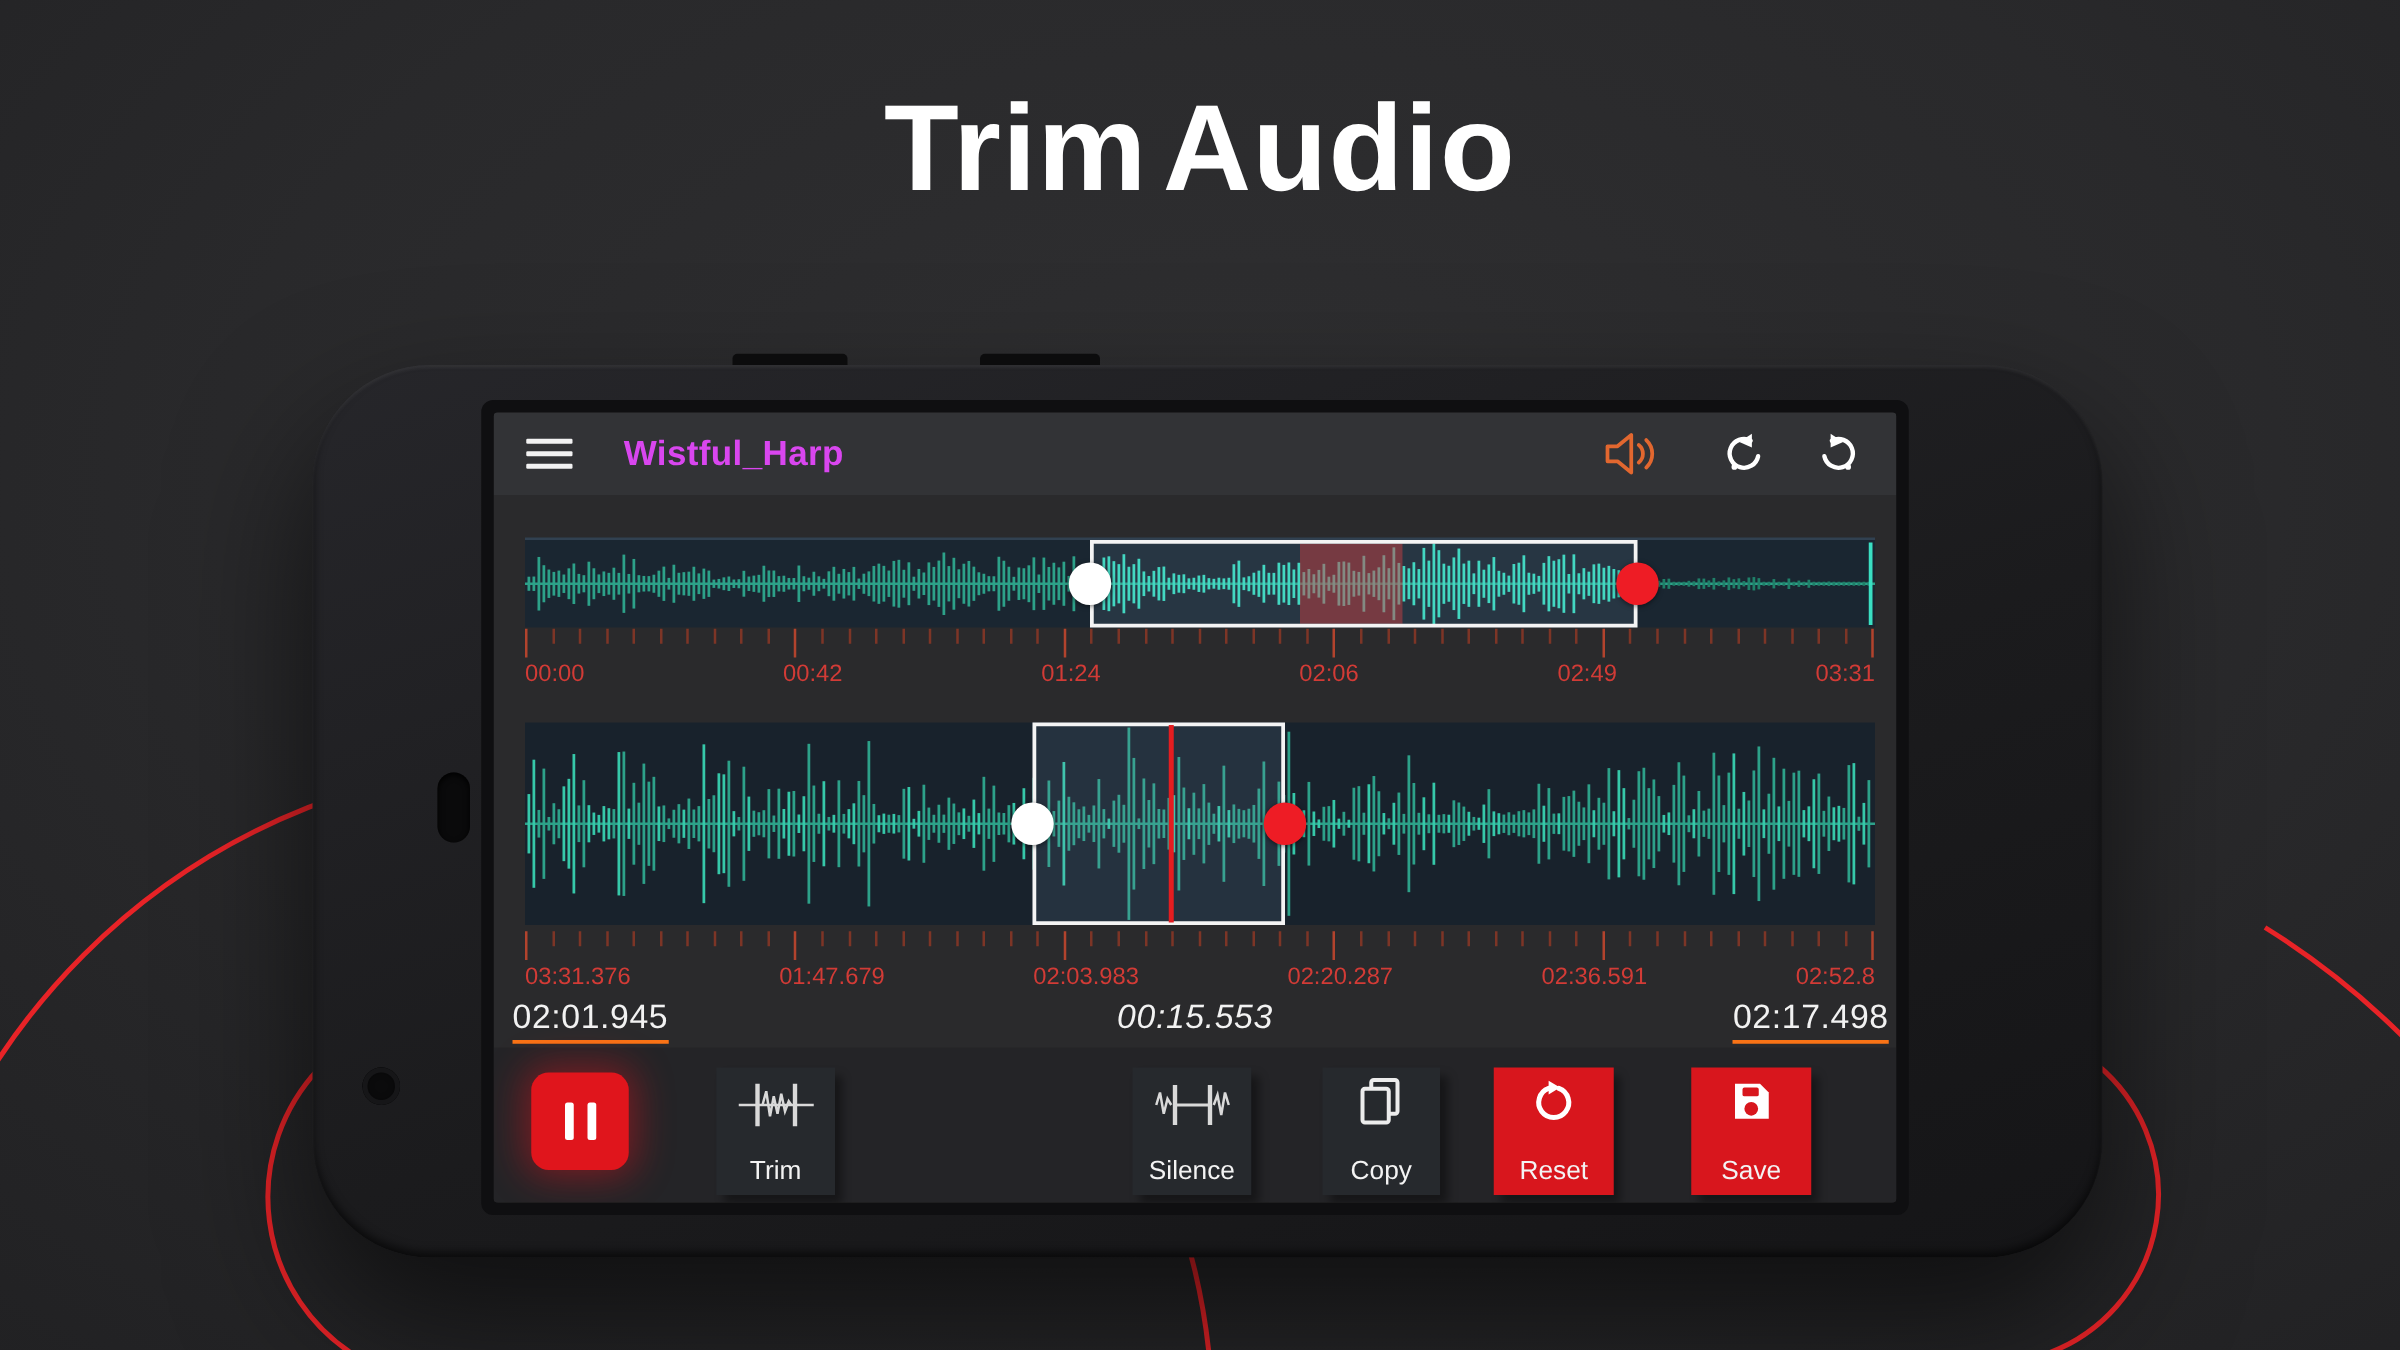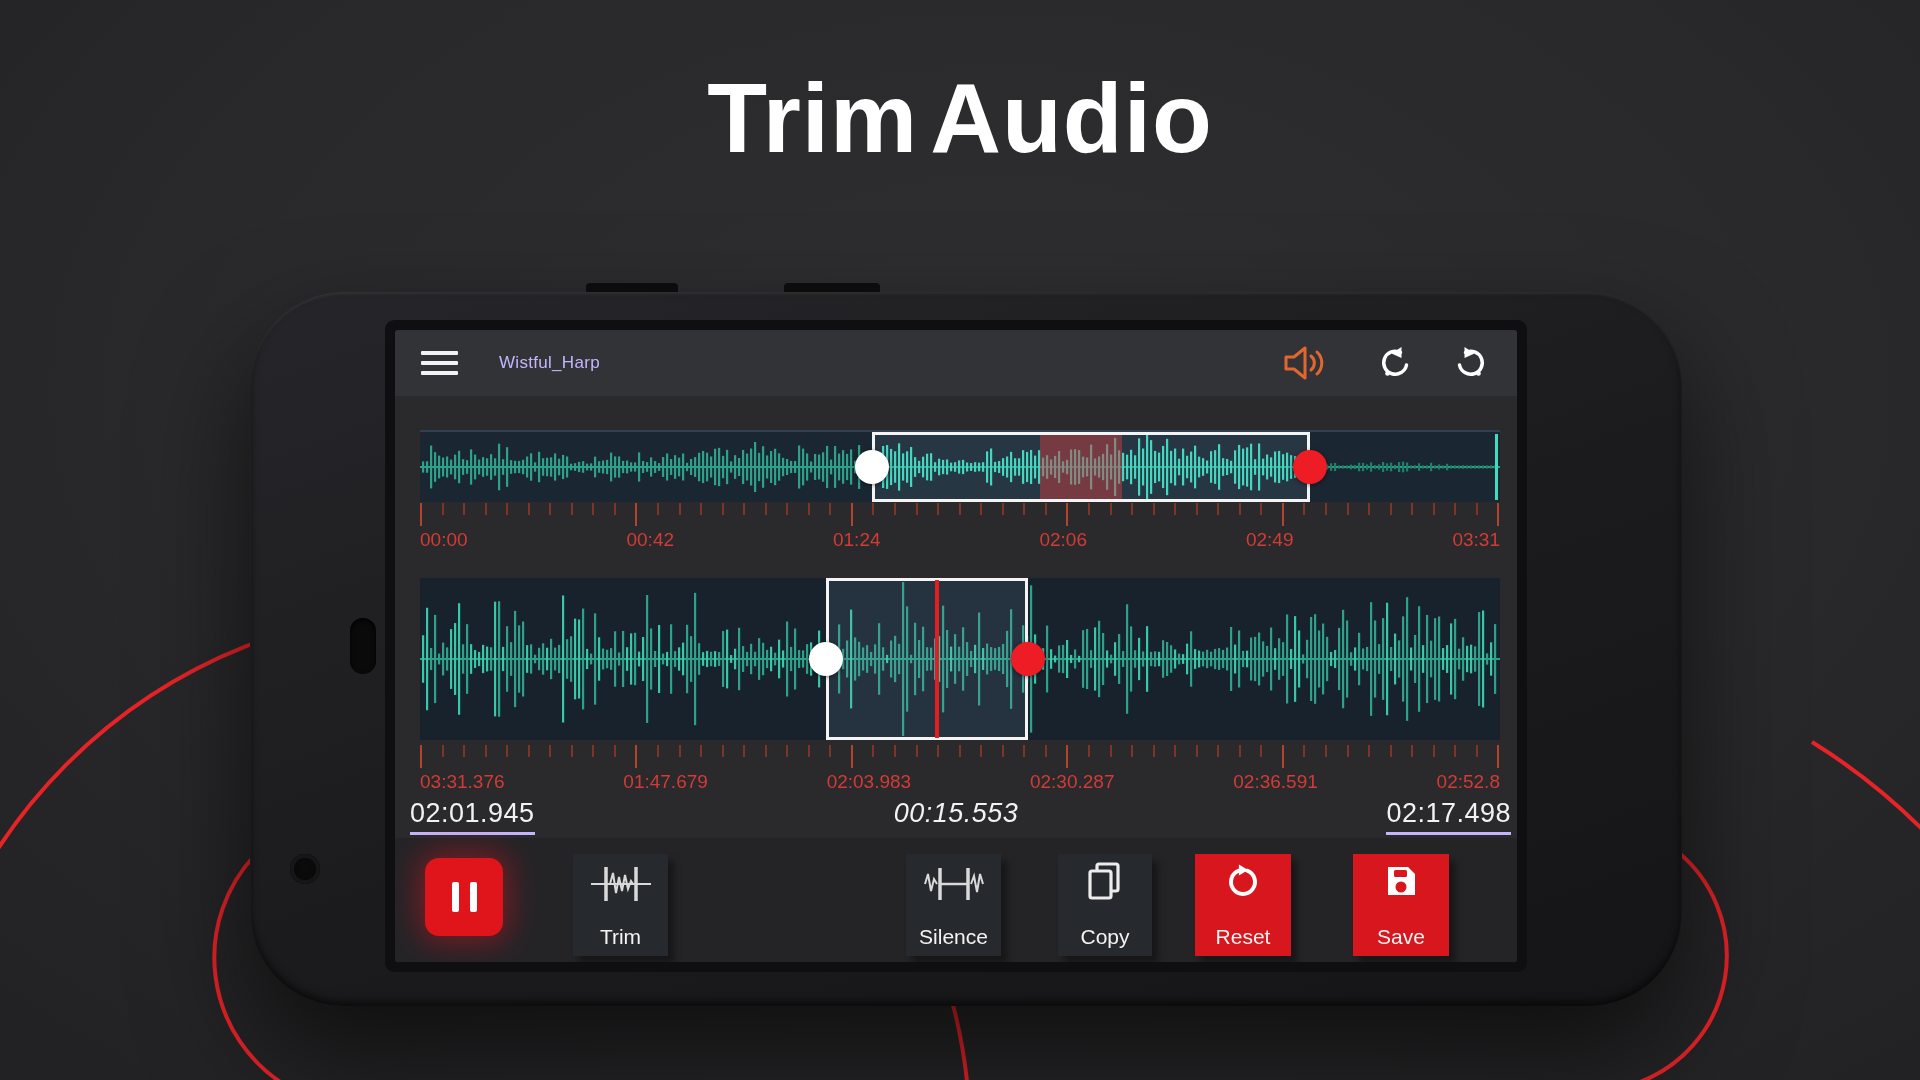--- a/index.html
+++ b/index.html
@@ -24,21 +24,21 @@
         background:#0b0b0c;box-shadow:inset 0 0 0 4px #161618, inset 0 0 8px #000;}
 
   .screen{position:absolute;left:145px;top:38px;width:1122px;height:632px;background:#2a2a2c;
           border-radius:3px;overflow:hidden;box-shadow:0 0 0 10px #0f0f11;}
 
   
   .appbar{position:absolute;left:0;top:0;right:0;height:66px;background:#323336;}
   .hamburger{position:absolute;left:26px;top:21px;width:37px;cursor:pointer;}
   .hbar{height:4px;background:#f2f2f2;border-radius:1px;margin-bottom:6px;}
   .app-title{position:absolute;left:104px;top:0;height:66px;line-height:66px;
-             font-size:17px;font-weight:normal;color:#c4b5fd;letter-spacing:.3px;}
+             font-size:28px;font-weight:bold;color:#d946ef;letter-spacing:.3px;}
   .abar-icons{position:absolute;right:26px;top:0;height:66px;display:flex;align-items:center;gap:48px;}
 
   
   .panel{position:absolute;left:25px;width:1080px;background:#1a2631;}
   #panel1{top:100px;height:70px;border-top:2px solid rgba(98,124,148,.32);}
   #panel2{top:248px;height:162px;background:#18222c;}
   .wave{position:absolute;left:0;top:0;}
   .endline{position:absolute;right:2px;top:2px;bottom:2px;width:3px;background:#3ADFC2;}
   .selwin{position:absolute;top:0;bottom:0;border:3px solid #f4f4f4;
           background:rgba(130,165,195,.13);box-sizing:border-box;z-index:2;}
@@ -56,21 +56,21 @@
          justify-content:space-between;align-items:flex-start;}
   #ruler1{top:173px;} #ruler2{top:415px;}
   .tick{width:2px;height:12px;background:#7d3526;}
   .tick.major{height:23px;background:#b2432d;}
   .rlabels{position:absolute;left:25px;width:1080px;display:flex;justify-content:space-between;
            font-size:19px;color:#d23b36;}
   #rlabels1{top:199px;} #rlabels2{top:441px;}
 
   
   .time{position:absolute;top:468px;font-size:27px;color:#f2f2f2;letter-spacing:.5px;}
-  .time.ul{border-bottom:3px solid #c4b5fd;padding-bottom:3px;text-align:center;}
+  .time.ul{border-bottom:3px solid #f97316;padding-bottom:3px;text-align:center;}
   #t-start{left:15px;} #t-dur{left:50%;transform:translateX(-50%);font-style:italic;} #t-end{right:6px;}
 
   
   .toolstrip{position:absolute;left:0;right:0;top:508px;bottom:0;background:#242427;}
   .tbtn{position:absolute;top:524px;height:102px;width:95px;background:#26292d;
         box-shadow:6px 7px 7px rgba(0,0,0,.4);display:flex;flex-direction:column;
         align-items:center;justify-content:flex-end;padding-bottom:7px;box-sizing:border-box;cursor:pointer;}
   .tbtn .ticon{position:absolute;top:7px;left:50%;transform:translateX(-50%);}
   .tlabel{font-size:21px;color:#f3f3f3;}
   .tbtn.red{background:#d8161d;}
@@ -801,21 +801,21 @@
           <span class="tick"></span>
           <span class="tick"></span>
           <span class="tick"></span>
           <span class="tick"></span>
           <span class="tick major"></span>
         </div>
       <div class="rlabels" id="rlabels2">
         <span>03:31.376</span>
         <span>01:47.679</span>
         <span>02:03.983</span>
-        <span>02:30.287</span>
+        <span>02:20.287</span>
         <span>02:36.591</span>
         <span>02:52.8</span>
       </div>
 
       <div class="time ul" id="t-start">02:01.945</div>
       <div class="time" id="t-dur">00:15.553</div>
       <div class="time ul" id="t-end">02:17.498</div>
 
       <div class="toolstrip"></div>
 

